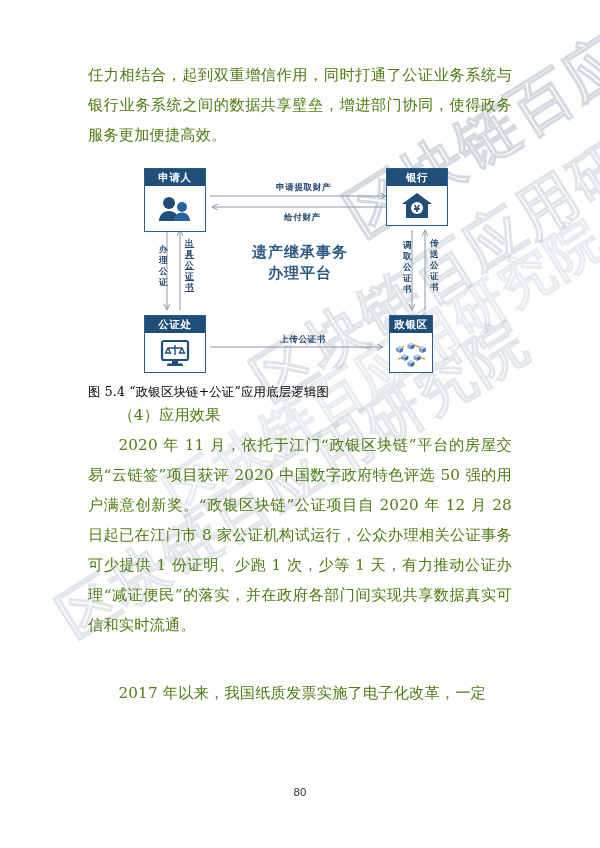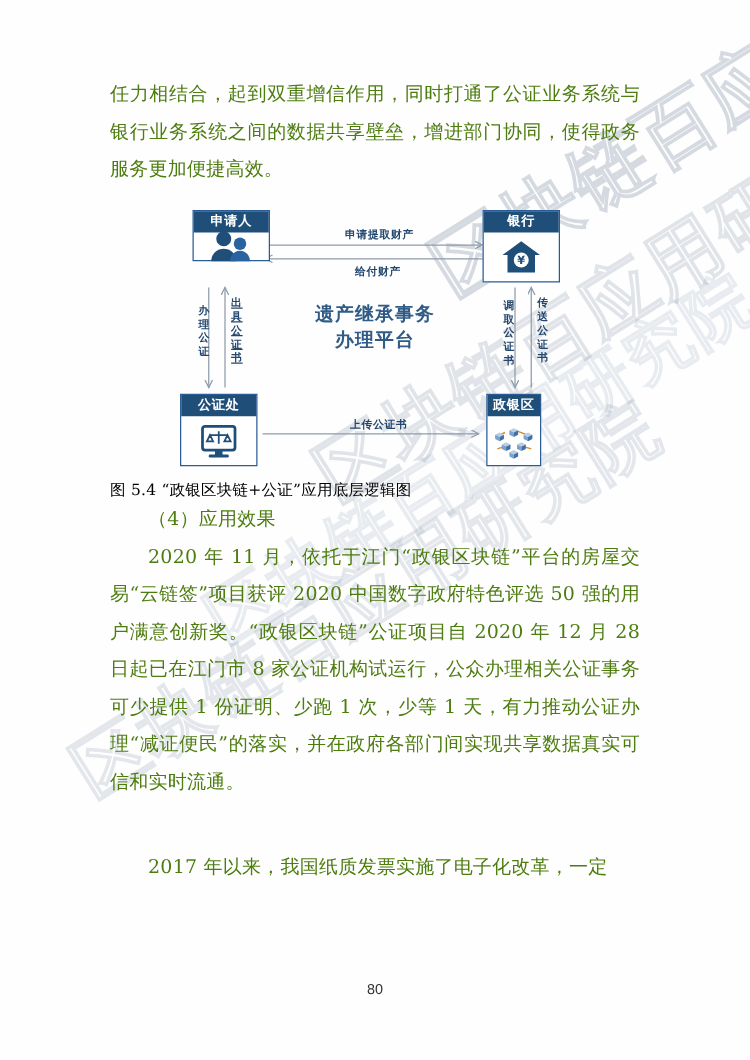--- a/index.html
+++ b/index.html
@@ -140,21 +140,21 @@
     height: 17px;
     letter-spacing: 0.6px;
   }
   .node-bd {
     height: calc(100% - 17px);
     display: flex;
     align-items: center;
     justify-content: center;
   }
 
-  .n-applicant { left: 24px;  top: 8px;   width: 62px; height: 41px; }
+  .n-applicant { left: 14px;  top: 8px;   width: 62px; height: 64px; }
   .n-bank      { left: 256px; top: 8px;   width: 62px; height: 58px; }
   .n-notary    { left: 14px;  top: 155px; width: 62px; height: 58px; }
   .n-chain     { left: 259px; top: 155px; width: 44px; height: 58px; }
 
   
   .center-title {
     position: absolute;
     left: 98px;
     top: 82px;
     width: 144px;

